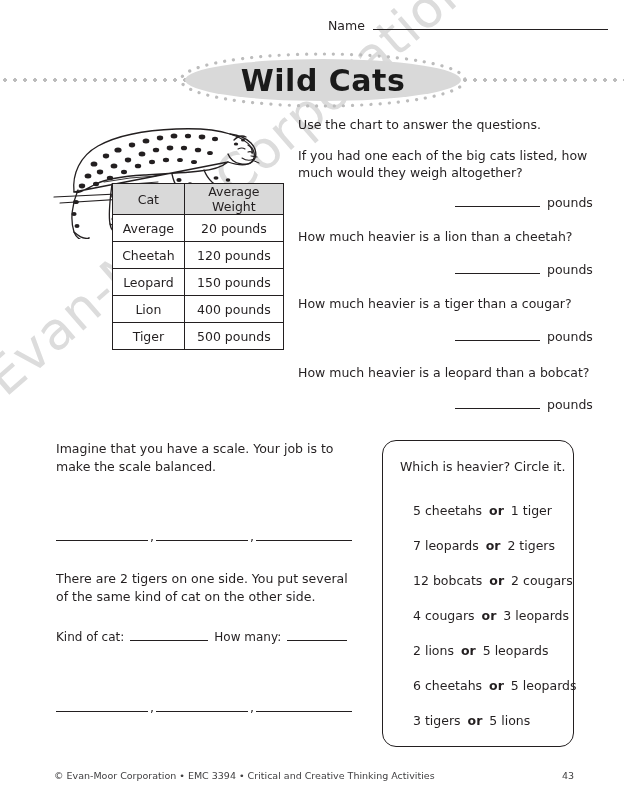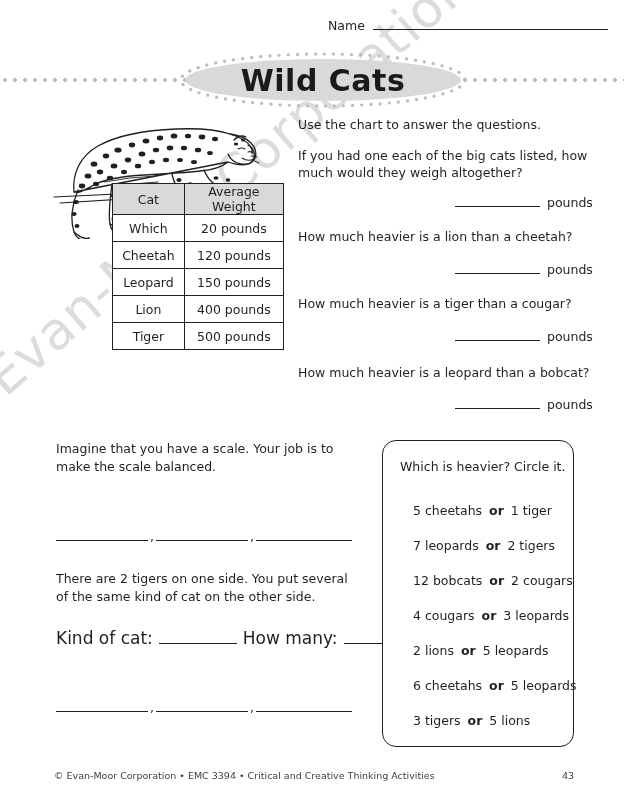--- a/index.html
+++ b/index.html
@@ -181,21 +181,21 @@
   .triple-blank .comma {
     font-size: 12.5px;
     color: #231f20;
     line-height: 8px;
     padding: 0 2px;
   }
   .inline-fill {
     position: absolute;
     display: flex;
     align-items: baseline;
-    font-size: 17px;
+    font-size: 12px;
     color: #231f20;
     z-index: 5;
   }
   .inline-fill .lbl { white-space: nowrap; }
   .inline-fill .ln {
     border-bottom: 1.5px solid #231f20;
     height: 12px;
     margin: 0 6px;
   }
 
@@ -364,21 +364,21 @@
         <col class="c2">
       </colgroup>
     <thead>
       <tr>
         <th>Cat</th>
         <th>Average Weight</th>
       </tr>
     </thead>
     <tbody>
       <tr>
-        <td>Which</td>
+        <td>Average</td>
         <td>20 pounds</td>
       </tr>
       <tr>
         <td>Cheetah</td>
         <td>120 pounds</td>
       </tr>
       <tr>
         <td>Leopard</td>
         <td>150 pounds</td>
       </tr>

